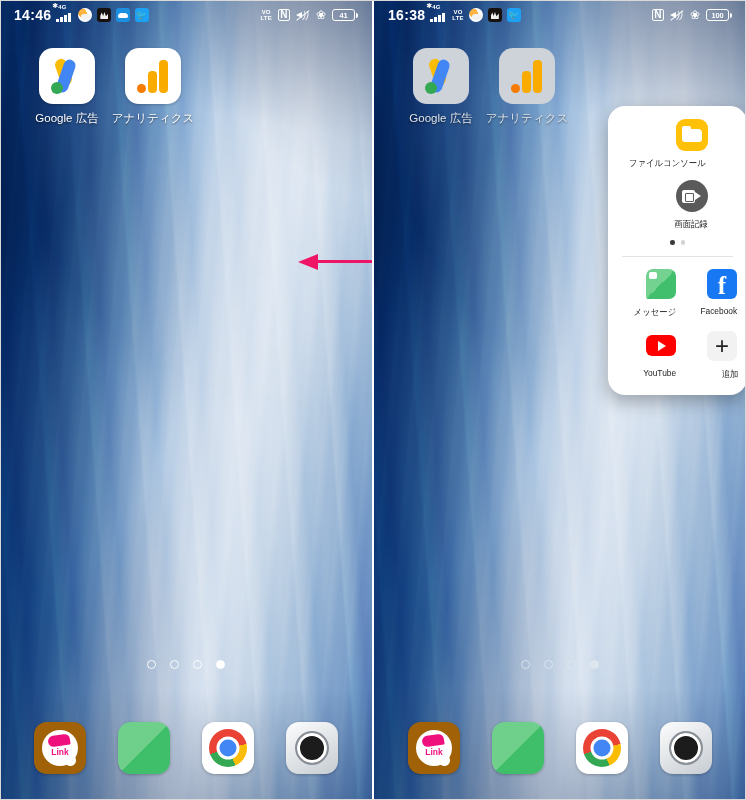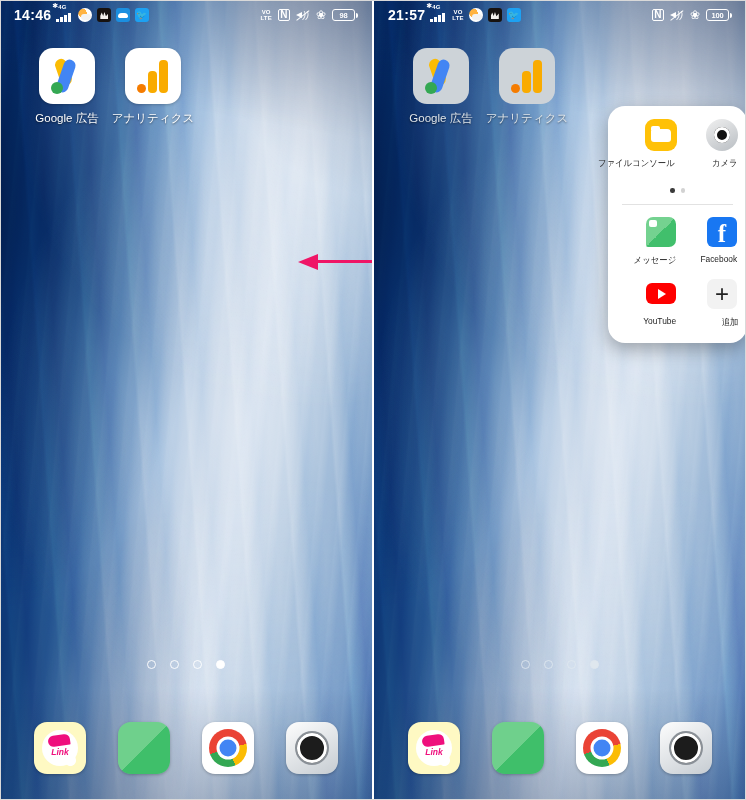--- a/index.html
+++ b/index.html
@@ -142,21 +142,21 @@
   .dots .d { width:9px; height:9px; border-radius:50%; border:1.4px solid rgba(255,255,255,.92); }
   .dots .d.on { background:#fff; border-color:#fff; }
   .phone.right .dots .d { border-color:rgba(223,231,238,.85); }
   .phone.right .dots .d.on { background:#dfe7ee; border-color:#dfe7ee; }
 
   
   .dock { position:absolute; bottom:26px; left:0; right:0; display:flex;
           justify-content:space-around; align-items:center; padding:0 18px; }
   .dock .d-tile { width:52px; height:52px; border-radius:13px; display:flex;
                   align-items:center; justify-content:center; box-shadow:0 1px 3px rgba(0,0,0,.25); }
-  .d-link { background:#fef9c3;font-style:italic; }
+  .d-link { background:#a16207; }
   .d-link .ball { width:36px; height:36px; border-radius:50%; background:#fff; position:relative;
                   display:flex; align-items:center; justify-content:center; }
   .d-link .ball:before { content:""; position:absolute; right:2px; bottom:0; width:11px; height:11px;
                          background:#fff; border-radius:0 0 10px 10px; transform:rotate(-18deg); }
   .d-link .ball span { font-size:8.5px; font-weight:700; color:#ef0f7d; margin-top:7px; }
   .d-link .ball i { position:absolute; top:5px; left:6px; width:22px; height:11px;
                     border-radius:11px 11px 2px 11px; background:#ef0f7d; transform:rotate(-8deg); }
   .d-msg { background:linear-gradient(135deg,#6fd08c 0 50%,#3fbf6a 50% 100%);
            border-radius:13px 13px 13px 3px; }
   .d-chrome { background:#fff; }
@@ -270,21 +270,21 @@
         <span class="volte">VO<br>LTE</span>
         <span class="nfc">N</span>
         <span class="mute">
           <i class="spk"></i>
             <i class="wv">))</i>
             <i class="slash"></i>
         </span>
         <span class="bt">❀</span>
         <span class="batt">
           <span class="body">
-              <span>98</span>
+              <span>41</span>
             </span>
           <span class="tip"></span>
         </span>
       </div>
     </div>
 
     <div class="appgrid">
       <div class="app">
         <div class="tile">
           <div class="gads">
@@ -342,21 +342,21 @@
     <div class="wall">
       <div class="lay w-base"></div>
         <div class="lay w-flow1"></div>
       <div class="lay w-flow2"></div>
         <div class="lay w-curve"></div>
         <div class="lay w-dark"></div>
     </div>
 
     <div class="statusbar">
       <div class="sb-left">
-        <span class="sb-clock">21:57</span>
+        <span class="sb-clock">16:38</span>
         <span class="sig ico">
           <span class="star">✱</span>
           <span class="g">4G</span>
           <span class="bars">
               <i></i>
               <i></i>
               <i></i>
               <i></i>
             </span>
         </span>
@@ -406,31 +406,34 @@
     </div>
 
     <div class="folder">
       <div class="f-row">
         <div class="f-item">
           <div class="fi">
               <span class="ic-files"></span>
             </div>
           <div class="fl">ファイルコンソール</div>
         </div>
+      </div>
+
+      <div class="f-row" style="margin-top:9px;">
         <div class="f-item">
           <div class="fi">
-              <span class="ic-camera2">
-                <i></i>
+            <span class="circ-grey">
+                <span class="ic-rec">
+                  <i class="bx"></i>
+                  <i class="tri"></i>
+                </span>
               </span>
-            </div>
-          <div class="fl">カメラ</div>
-        </div>
-      </div>
-
-      <div class="f-row" style="margin-top:9px;">
+          </div>
+          <div class="fl">画面記録</div>
+        </div>
       </div>
 
       <div class="f-dots">
         <i class="on"></i>
         <i></i>
       </div>
 
       <div class="f-divider"></div>
 
       <div class="f-row">

